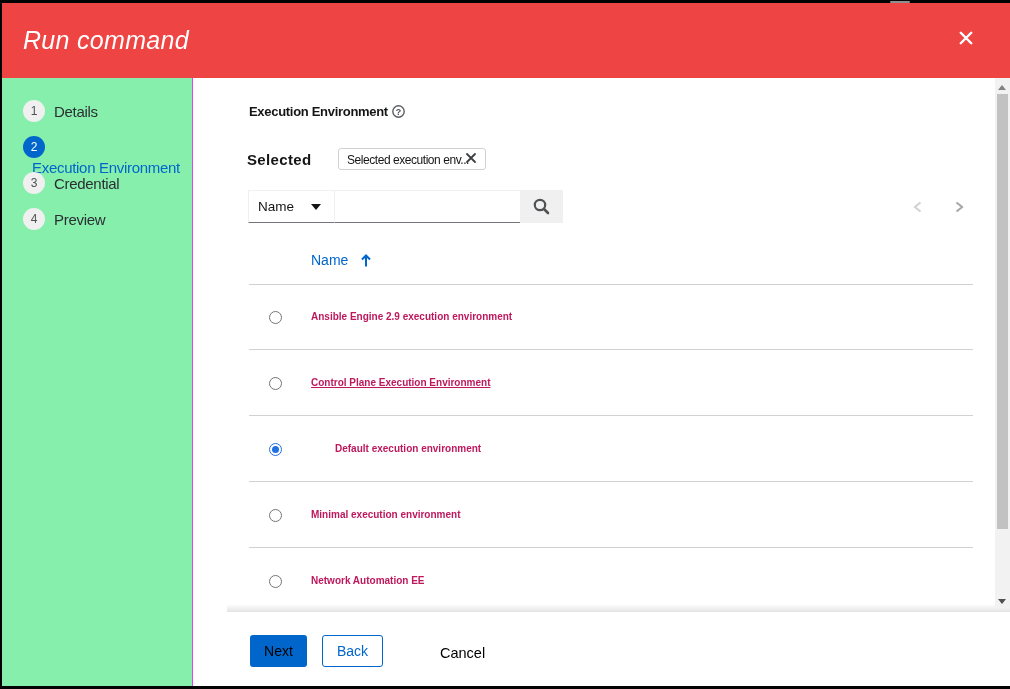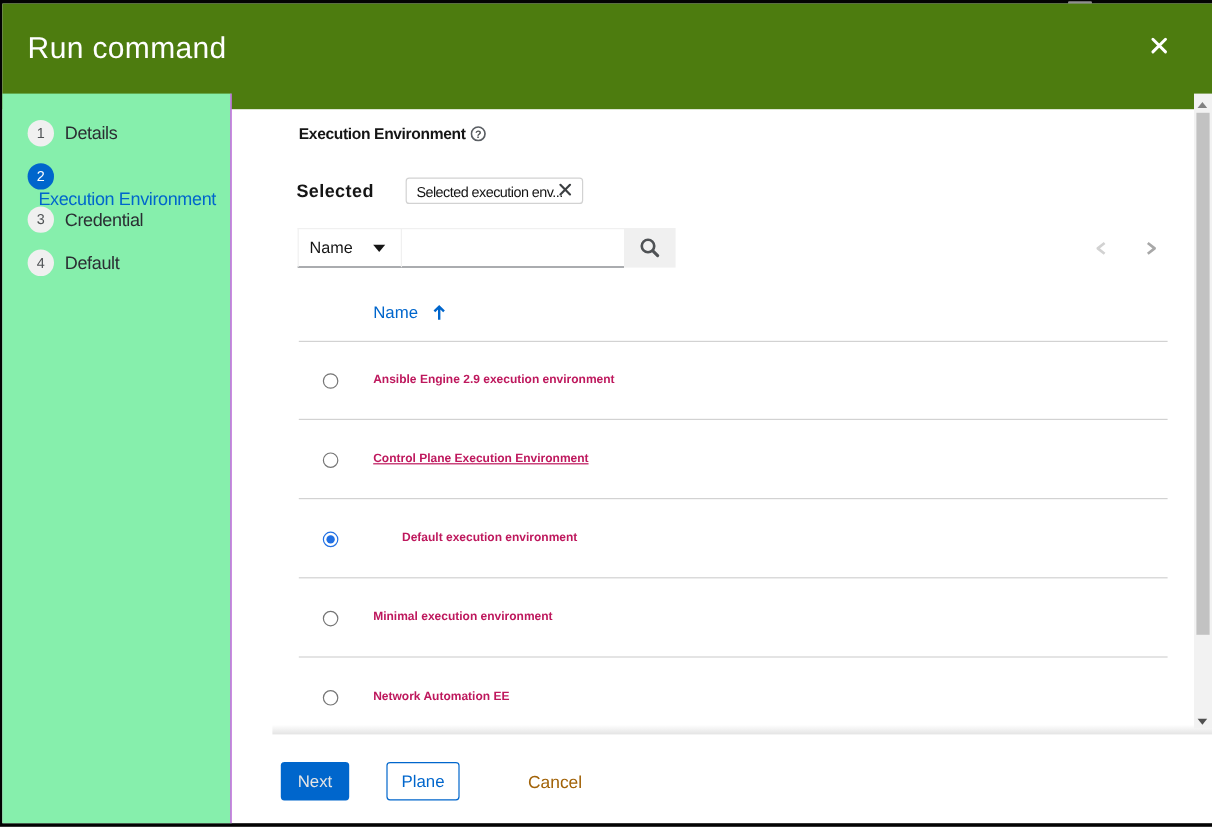--- a/index.html
+++ b/index.html
@@ -1,20 +1,20 @@
 <!DOCTYPE html>
 <html><head>
 <meta charset="utf-8">
 <style>
   * { margin:0; padding:0; box-sizing:border-box; }
   html,body { width:1010px; height:689px; overflow:hidden; }
   body { background:#030303; font-family:"Liberation Sans", sans-serif; position:relative; }
   
   .modal { position:absolute; left:2px; top:3px; width:1008px; height:683px; background:#fff; }
-  .mhead { position:absolute; left:0; top:0; width:1008px; height:88px; background:#4d7c0f; }
+  .mhead { position:absolute; left:0; top:0; width:1008px; height:75px; background:#ef4444;font-style:italic; }
   .mtitle { position:absolute; left:21px; top:23px; font-size:25px; color:#fff; letter-spacing:0.3px; }
   .mclose { position:absolute; left:957px; top:28px; width:14px; height:14px; }
   .notch { position:absolute; left:890px; top:1px; width:20px; height:2px; background:#8f8f8f; border-radius:1px; }
   
   .nav { position:absolute; left:0; top:75px; width:191px; height:608px; background:#86efac; border-right:1px solid #d946ef; }
   .step { position:absolute; left:21px; }
   .stepc { display:inline-block; width:22px; height:22px; border-radius:50%; background:#f0f0f0; color:#4f5255; font-size:12px; line-height:22px; text-align:center; vertical-align:middle; }
   .stepc.cur { background:#0066cc; color:#fff; }
   .stepl { display:inline-block; margin-left:9px; font-size:15px; letter-spacing:-0.3px; color:#2b2e33; vertical-align:middle; position:relative; top:0px; }
   .stepl.cur { color:#0066cc; }
@@ -42,39 +42,39 @@
   .radio.on::after { content:""; position:absolute; left:1.5px; top:1.5px; width:7px; height:7px; border-radius:50%; background:#2170e3; }
   .rowt { position:absolute; left:309px; font-size:10px; font-weight:bold; color:#be185d; }
   .shadow { position:absolute; left:225px; top:601px; width:783px; height:8px; background:linear-gradient(to bottom, rgba(3,3,3,0), rgba(3,3,3,0.11)); }
   
   .sbtrack { position:absolute; left:993px; top:75px; width:15px; height:529px; background:#f2f2f2; }
   .sbthumb { position:absolute; left:2px; top:16px; width:11px; height:435px; background:#c2c2c2; }
   .sbup { position:absolute; left:3px; top:7px; width:0; height:0; border-left:4.5px solid transparent; border-right:4.5px solid transparent; border-bottom:5px solid #828282; }
   .sbdown { position:absolute; left:3px; top:521px; width:0; height:0; border-left:4.5px solid transparent; border-right:4.5px solid transparent; border-top:5px solid #505050; }
   
   .btn { position:absolute; height:32px; border-radius:3px; font-size:14px; text-align:center; }
-  .next { left:232px; top:632px; width:57px; background:#0066cc; color:#e5e5e5; line-height:32px; }
+  .next { left:248px; top:632px; width:57px; background:#0066cc; color:#000000; line-height:32px; }
   .back { left:320px; top:632px; width:61px; background:#fff; border:1px solid #0066cc; color:#0066cc; line-height:30px; }
-  .cancel { position:absolute; left:438px; top:642px; font-size:14.5px; color:#a16207; }
+  .cancel { position:absolute; left:438px; top:642px; font-size:14.5px; color:#000000; }
 </style>
 </head>
 <body>
   <div class="notch"></div>
   <div class="modal">
     <div class="mhead">
       <div class="mtitle">Run command</div>
       <svg class="mclose" viewBox="0 0 16 16">
         <path d="M2 2 L14 14 M14 2 L2 14" stroke="#ffffff" stroke-width="2.8" stroke-linecap="round"></path>
       </svg>
     </div>
     <div class="nav">
       <div class="step" style="top:22px;"><span class="stepc">1</span><span class="stepl">Details</span></div>
       <div class="step" style="top:58px;"><span class="stepc cur">2</span><span class="stepl cur">Execution Environment</span></div>
       <div class="step" style="top:94px;"><span class="stepc">3</span><span class="stepl">Credential</span></div>
-      <div class="step" style="top:130px;"><span class="stepc">4</span><span class="stepl">Default</span></div>
+      <div class="step" style="top:130px;"><span class="stepc">4</span><span class="stepl">Preview</span></div>
     </div>
     <div class="lbl">Execution Environment</div>
     <svg class="helpi" viewBox="0 0 16 16">
       <circle cx="8" cy="8" r="7" fill="none" stroke="#5a5e63" stroke-width="1.7"></circle>
       <text x="8" y="12" font-size="11" font-weight="bold" fill="#4f5255" text-anchor="middle" font-family="Liberation Sans">?</text>
     </svg>
     <div class="sel">Selected</div>
     <div class="chip">
       <div class="chiptext">Selected execution env...</div>
       <svg class="chipx" viewBox="0 0 12 12">
@@ -117,15 +117,15 @@
     <div class="rowt" style="top:506px;">Minimal execution environment</div>
     <div class="radio" style="top:572px;"></div>
     <div class="rowt" style="top:572px;">Network Automation EE</div>
     <div class="shadow"></div>
     <div class="sbtrack">
       <div class="sbup"></div>
       <div class="sbthumb"></div>
       <div class="sbdown"></div>
     </div>
     <div class="btn next">Next</div>
-    <div class="btn back">Plane</div>
+    <div class="btn back">Back</div>
     <div class="cancel">Cancel</div>
   </div>
 
 </body></html>

